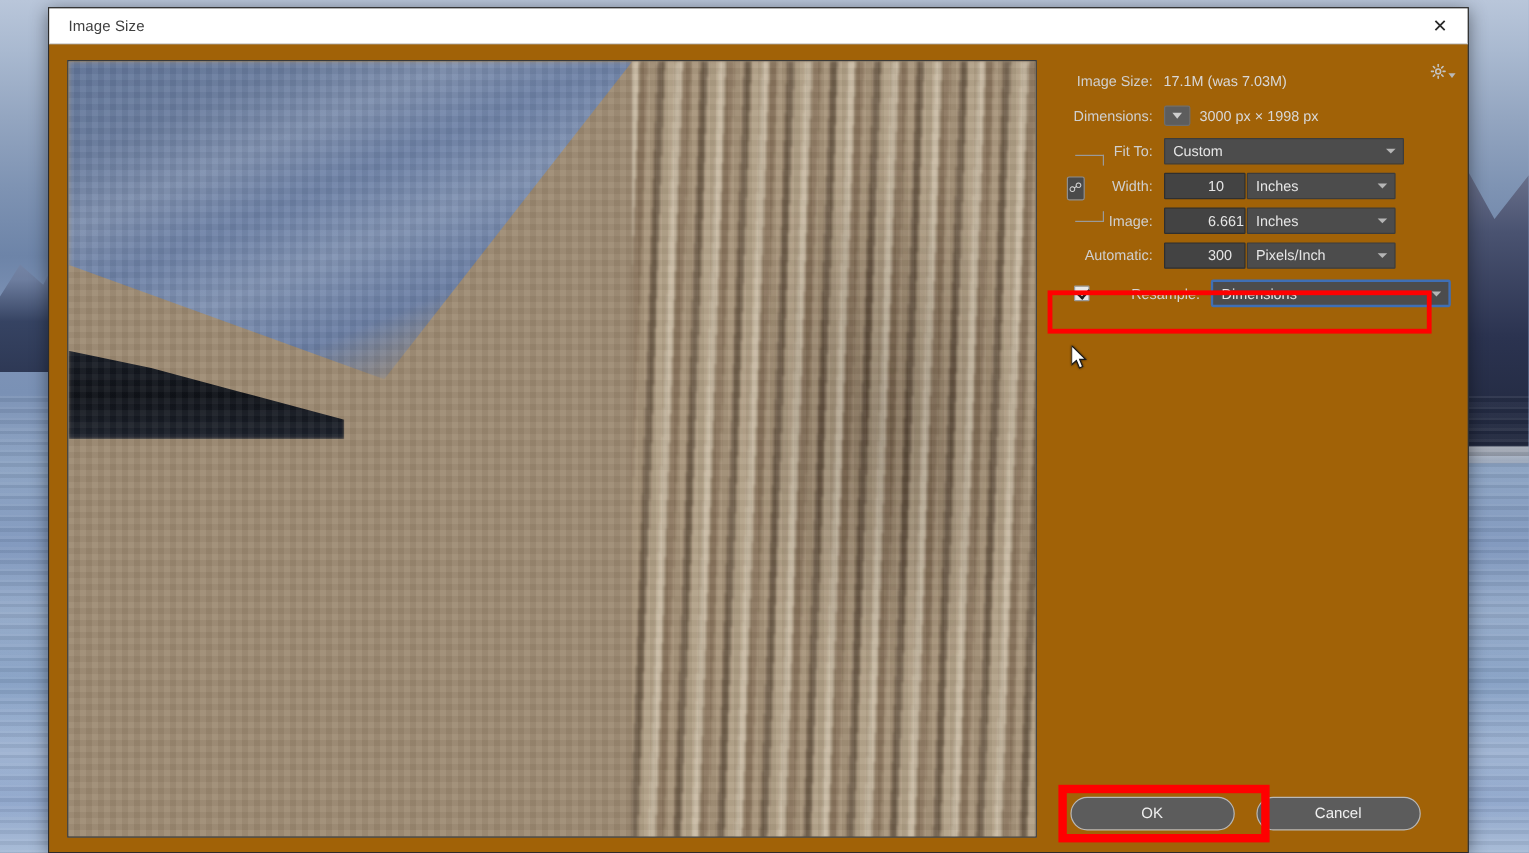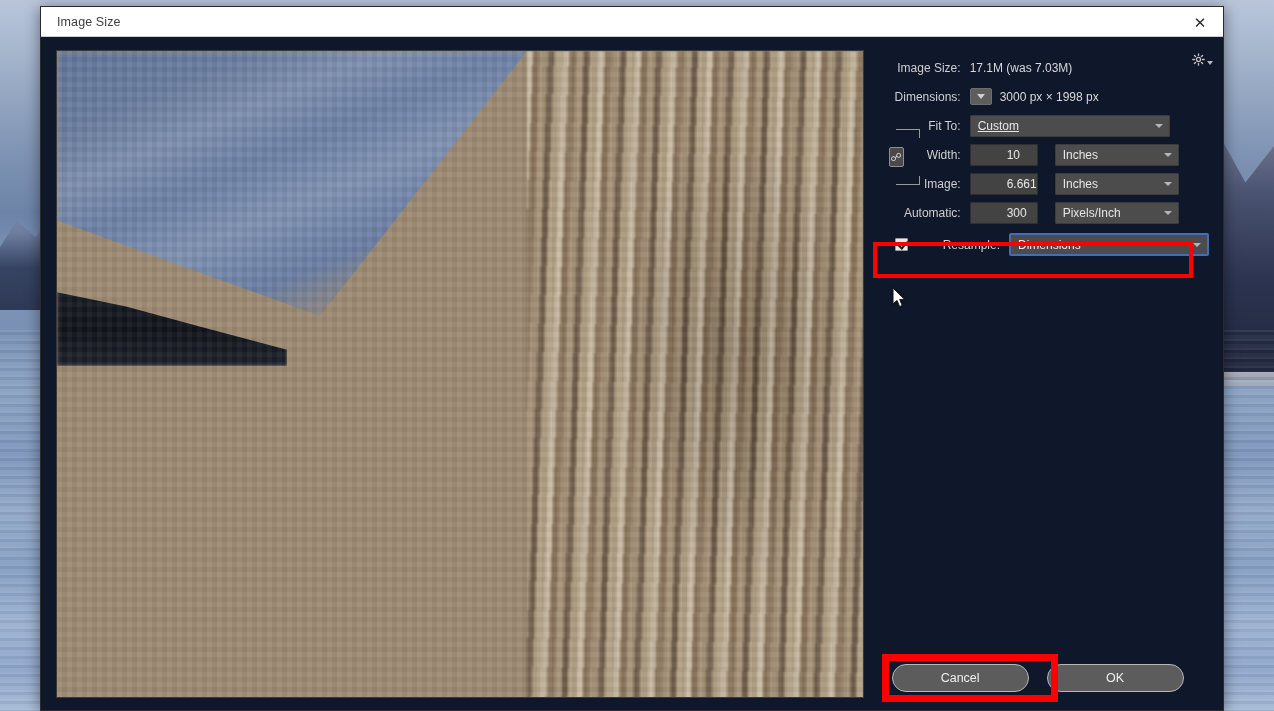--- a/index.html
+++ b/index.html
@@ -72,21 +72,21 @@
     font-size: 12.5px; color: #404040; letter-spacing: .1px;
   }
   #close-btn {
     position: absolute; right: 0; top: 0; width: 46px; height: 30px;
     display: flex; align-items: center; justify-content: center;
     color: #2a2a2a; font-size: 15px; line-height: 1; cursor: pointer;
   }
 
   #dialog-body {
     flex: 1; display: flex; position: relative;
-    background: #0f172a;
+    background: #a16207;
     padding: 9px 0 0 0;
   }
 
   
   #preview-wrap {
     margin: 4px 0 0 15px;
     width: 830px; height: 648px;
     border: 1px solid #3a3a3a;
     overflow: hidden; position: relative;
     background: #8a8070;
@@ -184,36 +184,36 @@
     width: 0; height: 0; border-left: 4px solid transparent;
     border-right: 4px solid transparent; border-top: 5px solid #cfcfcf;
   }
 
   .field {
     height: 22px; background: #434343; border: 1px solid #2f2f2f;
     border-radius: 1px; color: #e6e6e6; font-size: 12px;
     display: flex; align-items: center; padding: 0 6px;
     font-family: "Liberation Sans", sans-serif;
   }
-  .num-field { width: 68px; margin-right: 17px; padding-left: 36px; }
+  .num-field { width: 68px; margin-right: 1px; padding-left: 36px; }
 
   .select {
     height: 22px; background: #4c4c4c; border: 1px solid #3c3c3c;
     border-radius: 1px; color: #e6e6e6; font-size: 12px;
     display: flex; align-items: center; padding: 0 18px 0 7px;
     position: relative; cursor: pointer;
   }
   .select::after {
     content: ""; position: absolute; right: 6px; top: 50%;
     margin-top: -2px;
     width: 0; height: 0; border-left: 4px solid transparent;
     border-right: 4px solid transparent; border-top: 4px solid #b5b5b5;
   }
   .unit-select { width: 124px; }
-  .fit-select  { width: 200px; text-decoration: underline; }
+  .fit-select  { width: 200px; }
 
   
   #link-group {
     position: absolute; left: 22px; top: 83px; width: 34px; height: 56px;
   }
   #link-group .bar-top, #link-group .bar-bot {
     position: absolute; left: 10px; width: 24px; height: 9px;
     border: 1px solid #9a9a9a; border-left: none;
   }
   #link-group .bar-top { top: 0; border-bottom: none; }
@@ -376,22 +376,22 @@
       </div>
 
       <div id="resample-row">
         <div class="checkbox"></div>
         <span id="resample-label">Resample:</span>
         <div id="resample-select">Dimensions</div>
       </div>
       <div id="resample-highlight"></div>
 
       <div id="footer">
+        <div class="pill-btn">OK</div>
         <div class="pill-btn">Cancel</div>
-        <div class="pill-btn">OK</div>
       </div>
       <div id="ok-highlight"></div>
 
     </div>
   </div>
 </div>
 
 <svg id="cursor" viewBox="0 0 14 21">
   <polygon points="0,0 0,16 4,12.4 6.6,18.6 9.2,17.4 6.7,11.4 11.6,11.4" fill="#ffffff" stroke="#1a1a1a" stroke-width="1"></polygon>
 </svg>

